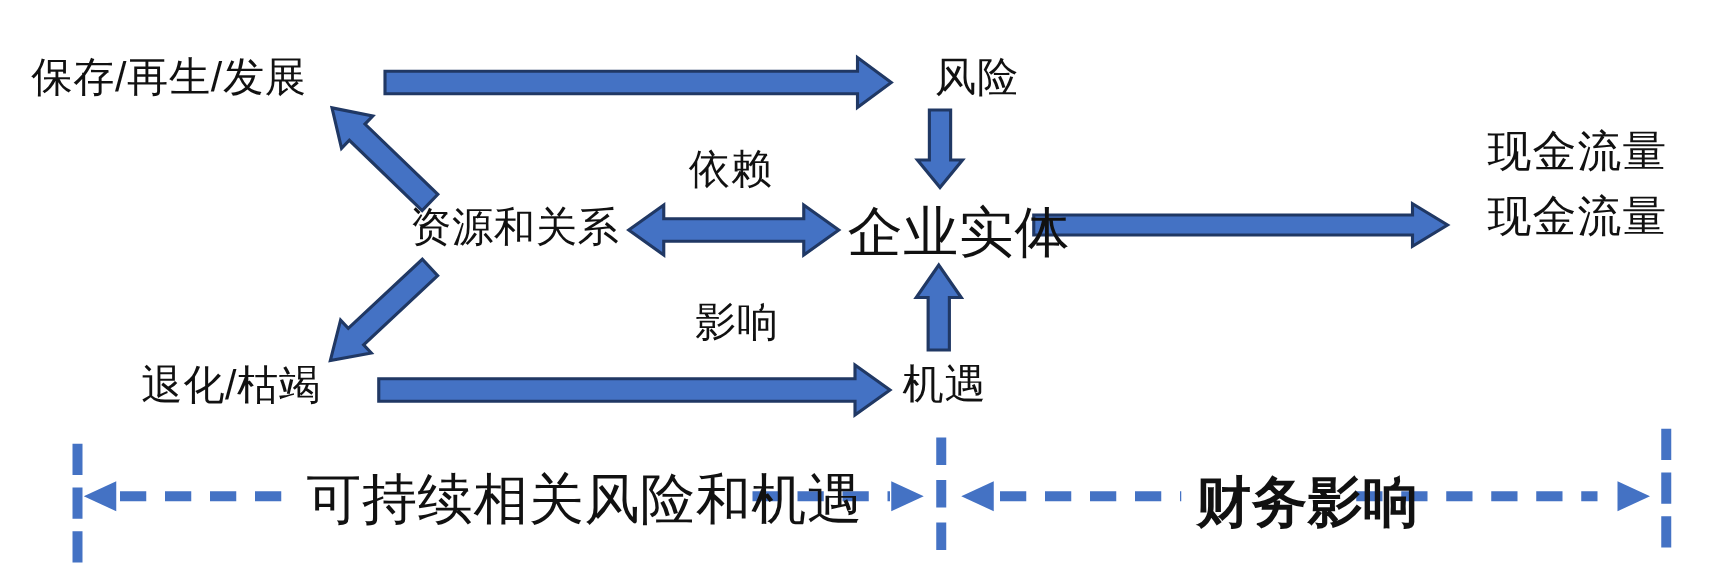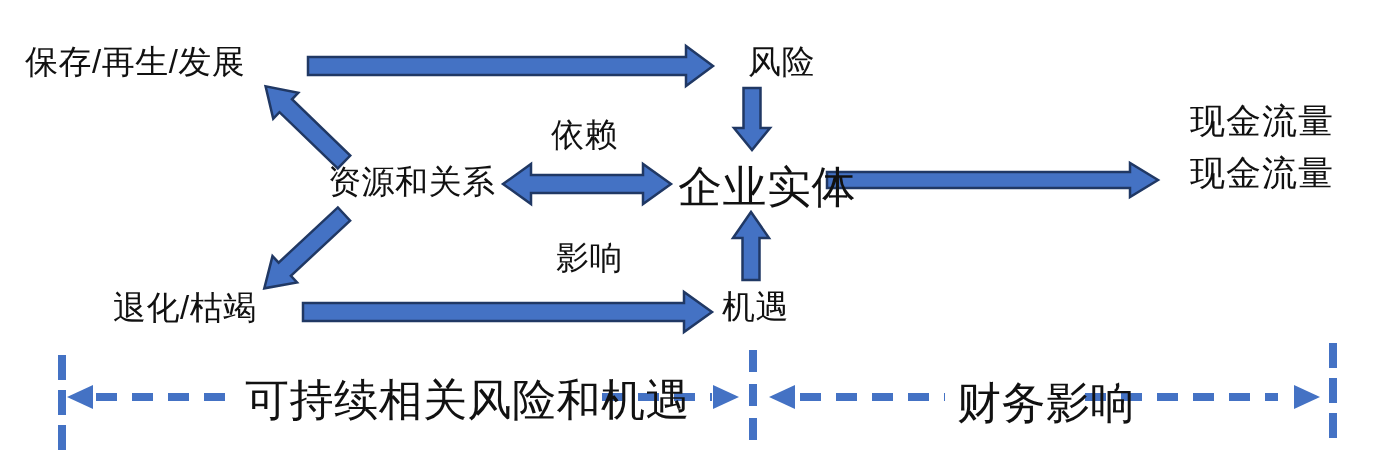--- a/index.html
+++ b/index.html
@@ -82,15 +82,15 @@
   <div class="lbl" style="left:556px; top:213px;margin-top:28px;">影响</div>
   <div class="lbl" style="left:722px; top:290px;">机遇</div>
   <div class="lbl" style="left:113px; top:291px;">退化/枯竭</div>
 
   <div class="outcol">
     <div>现金流量</div>
     <div>现金流量</div>
   </div>
 
   <div class="lbl big" style="left:245px; top:380px;font-family:Liberation Mono, monospace;">可持续相关风险和机遇</div>
-  <div class="lbl big" style="left:957px; top:380px;">财务影响</div>
+  <div class="lbl big" style="left:957px; top:380px;font-weight:bold;">财务影响</div>
 
 </div>
 
 </body></html>

